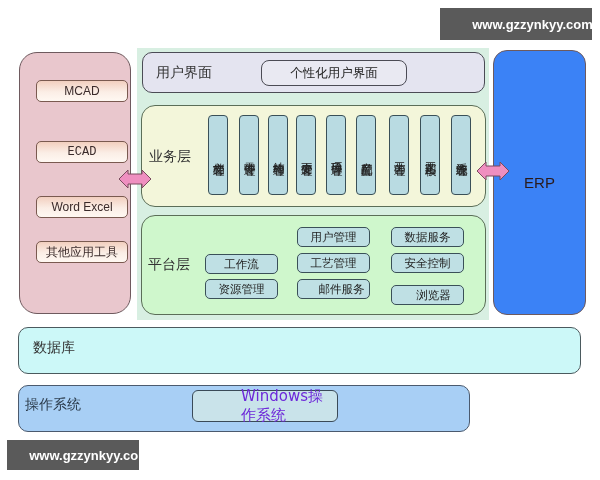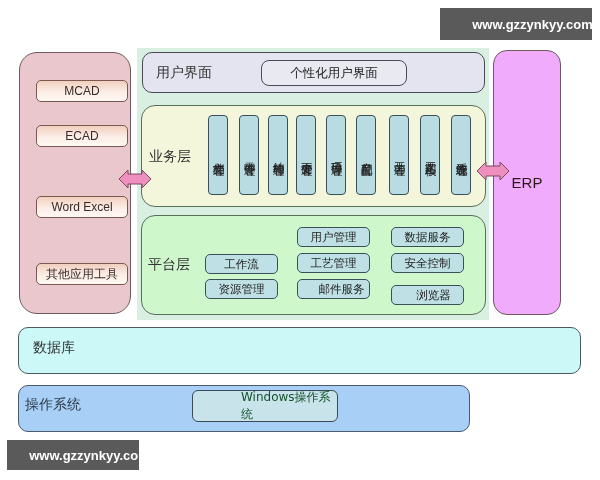--- a/index.html
+++ b/index.html
@@ -8,21 +8,21 @@
 
   .wm { position: absolute; background: #5a5a5a; color: #fff; font-family: "Liberation Sans", sans-serif; font-weight: bold; font-size: 13px; display: flex; align-items: center; justify-content: center; padding-left: 33px; }
   .wm-top { left: 440px; top: 8px; width: 152px; height: 32px; }
   .wm-bottom { left: 7px; top: 440px; width: 132px; height: 30px; }
 
   
   .left-panel { position: absolute; left: 19px; top: 52px; width: 112px; height: 262px; background: #e9c7cd; border: 1.5px solid #6e5a5e; border-radius: 18px; }
   .app-box { position: absolute; left: 16px; width: 92px; height: 22px; border: 1.5px solid #7a5a50; border-radius: 5px; background: linear-gradient(to bottom, #f2cfbf 0%, #fbeee6 55%, #fff8f2 100%); font-family: "Liberation Sans", sans-serif; font-size: 12px; display: flex; align-items: center; justify-content: center; color: #3a2a2a; }
 
   
-  .erp-panel { position: absolute; left: 493px; top: 50px; width: 68px; height: 265px; background: #f0abfc; border: 1.5px solid #6e5a5e; border-radius: 14px; display: flex; align-items: center; justify-content: center; }
+  .erp-panel { position: absolute; left: 493px; top: 50px; width: 93px; height: 265px; background: #3b82f6; border: 1.5px solid #6e5a5e; border-radius: 14px; display: flex; align-items: center; justify-content: center; }
   .erp-label { font-family: "Liberation Sans", sans-serif; font-size: 15px; color: #2a1a1a; }
 
   
   .center-bg { position: absolute; left: 137px; top: 48px; width: 352px; height: 272px; background: #d8efe2; }
 
   .ui-layer { position: absolute; left: 142px; top: 52px; width: 343px; height: 41px; background: #e4e4f0; border: 1.5px solid #4b4b55; border-radius: 10px; }
   .layer-title { position: absolute; font-size: 14px; color: #333; }
   .ui-title { left: 13px; top: 11px; }
   .ui-box { position: absolute; left: 118px; top: 7px; width: 146px; height: 26px; border: 1.5px solid #4b4b55; border-radius: 8px; background: #e9e9f2; font-size: 12.5px; display: flex; align-items: center; justify-content: center; color: #222; }
 
@@ -39,32 +39,32 @@
 
   
   .db-layer { position: absolute; left: 18px; top: 327px; width: 563px; height: 47px; background: #ccf8f8; border: 1.5px solid #4b5a5e; border-radius: 10px; }
   .db-title { left: 14px; top: 11px; font-size: 14px; }
   .db-cyl { position: absolute; left: 82px; top: 10px; width: 342px; height: 27px; }
   .db-label { position: absolute; left: 0; right: 0; top: 10px; text-align: center; color: #eafcfc; font-family: "DejaVu Sans", sans-serif; font-size: 12.5px; }
 
   
   .os-layer { position: absolute; left: 18px; top: 385px; width: 452px; height: 47px; background: #a8cff5; border: 1.5px solid #4b5a6e; border-radius: 10px; }
   .os-title { left: 6px; top: 10px; font-size: 14px; color: #2a3a4a; }
-  .os-box { position: absolute; left: 173px; top: 4px; width: 146px; height: 32px; border: 1.5px solid #3a4a58; border-radius: 6px; background: #c9e3ea; font-size: 12px; display: flex; align-items: center; justify-content: center; color: #14532d; padding-left: 48px; }
+  .os-box { position: absolute; left: 173px; top: 4px; width: 146px; height: 32px; border: 1.5px solid #3a4a58; border-radius: 6px; background: #c9e3ea; font-size: 15px; display: flex; align-items: center; justify-content: center; color: #6d28d9; padding-left: 48px; }
 </style>
 </head>
 <body>
 
 <div class="wm wm-top">www.gzzynkyy.com</div>
 
 <div class="left-panel">
   <div class="app-box" style="top:27px;">MCAD</div>
-  <div class="app-box" style="top:72px;">ECAD</div>
+  <div class="app-box" style="top:88px;font-family:Liberation Mono, monospace;">ECAD</div>
   <div class="app-box" style="top:143px;">Word Excel</div>
-  <div class="app-box" style="top:210px;font-family:Liberation Mono, monospace;">其他应用工具</div>
+  <div class="app-box" style="top:188px;font-family:Liberation Mono, monospace;">其他应用工具</div>
 </div>
 
 <div class="center-bg"></div>
 
 <div class="ui-layer">
   <span class="layer-title ui-title">用户界面</span>
   <div class="ui-box">个性化用户界面</div>
 </div>
 
 <div class="biz-layer">

